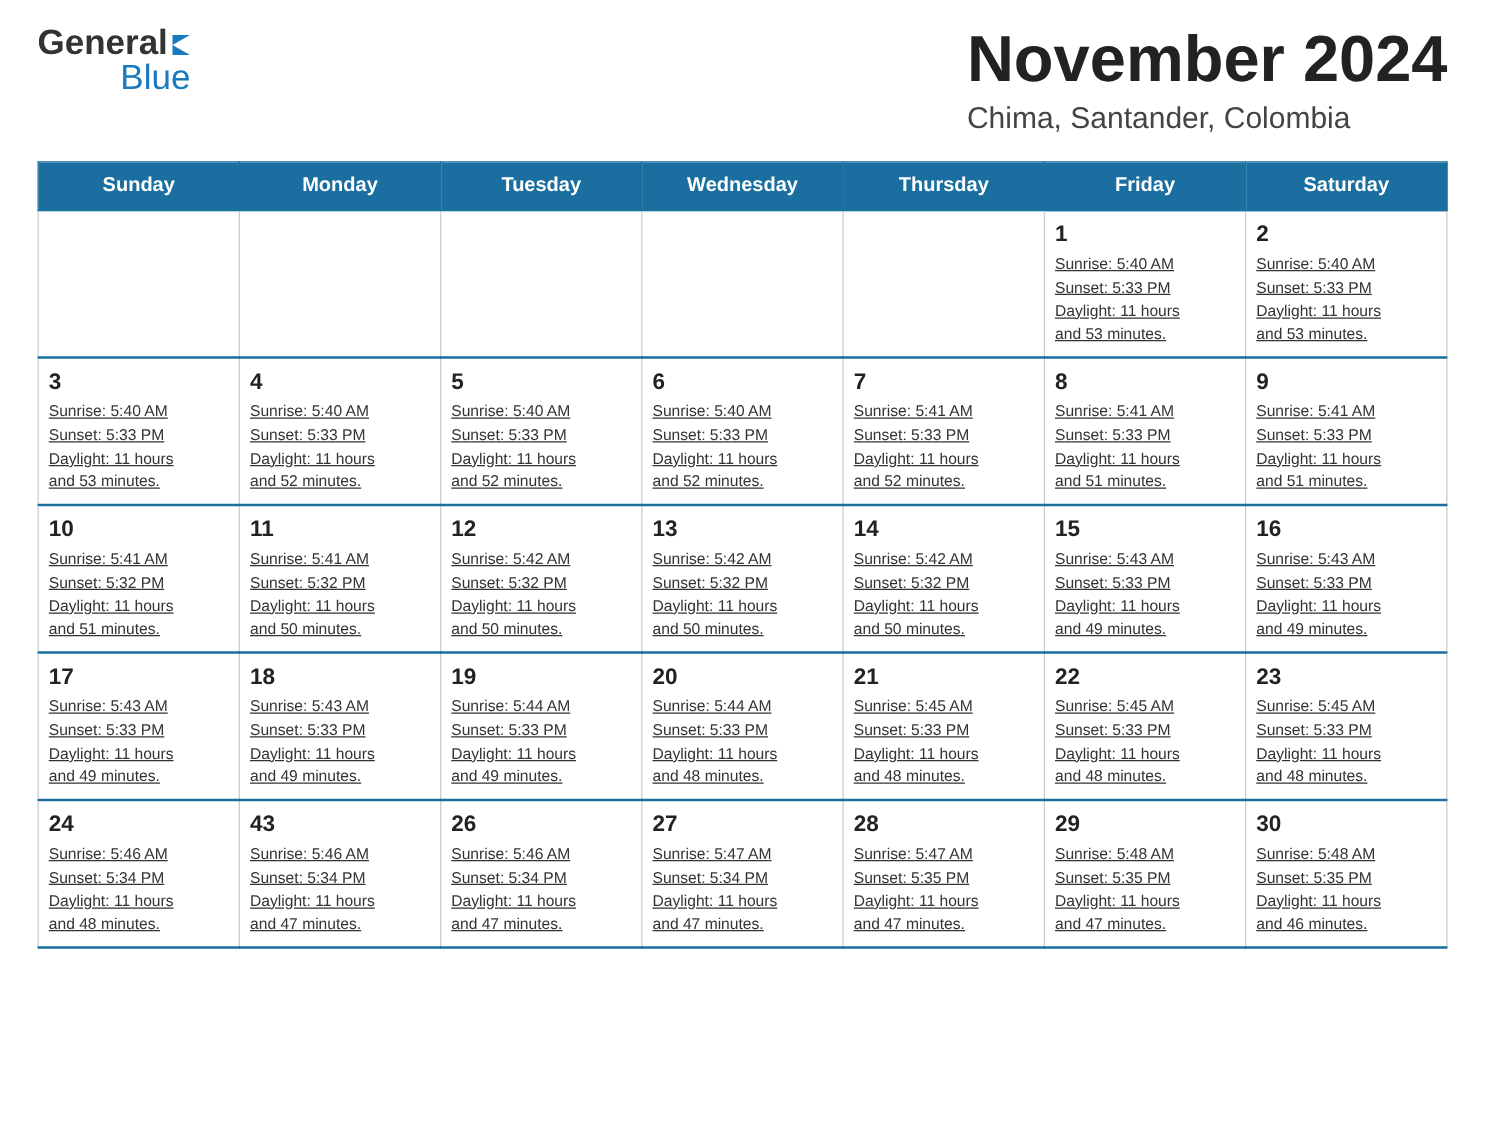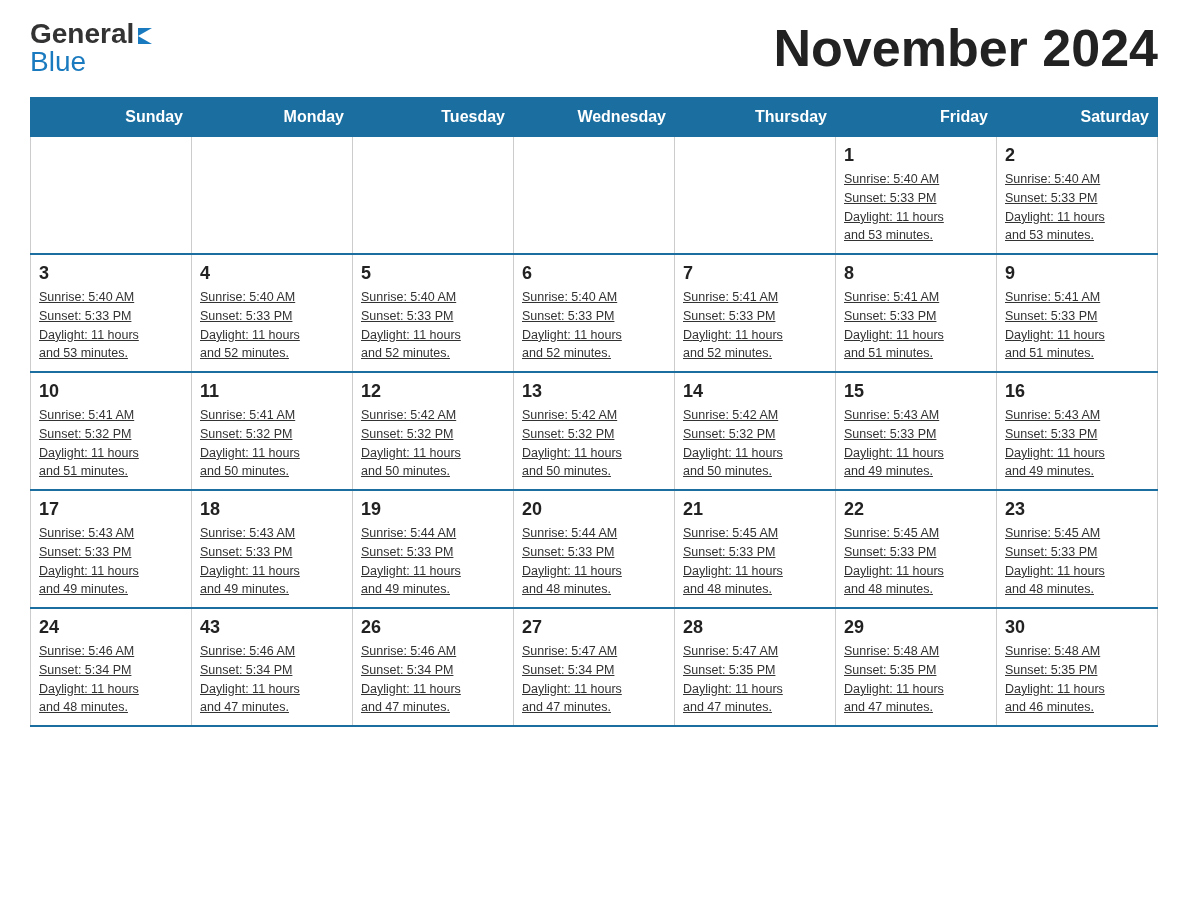--- a/index.html
+++ b/index.html
@@ -13,21 +13,21 @@
     }
     .header {
       display: flex;
       justify-content: space-between;
       align-items: flex-start;
       margin-bottom: 20px;
     }
     .logo {
       display: flex;
       flex-direction: column;
-      align-items: flex-start;
+      align-items: flex-end;
     }
     .logo-text-general {
       font-size: 28px;
       font-weight: bold;
       color: #333;
       line-height: 1;
     }
     .logo-text-blue {
       font-size: 28px;
       font-weight: normal;
@@ -56,21 +56,21 @@
       width: 100%;
       border-collapse: collapse;
       border: 1px solid #999;
     }
     thead th {
       background-color: #1a6fa0;
       color: #fff;
       font-size: 16px;
       font-weight: bold;
       padding: 10px 8px;
-      text-align: right;
+      text-align: center;
       border: 1px solid #1a6fa0;
     }
     tbody td {
       vertical-align: top;
       padding: 8px;
       border: 1px solid #ccc;
       width: 14.28%;
       min-height: 100px;
       font-size: 13px;
       color: #333;
@@ -106,20 +106,21 @@
         <div style="width:0;height:0;border-left:14px solid #1a7abf;border-top:0;border-bottom:8px solid transparent;"></div>
         <div style="width:0;height:0;border-left:14px solid #1a7abf;border-top:8px solid transparent;border-bottom:0;"></div>
       </div>
     </div>
     <div>
       <span class="logo-text-blue">Blue</span>
     </div>
   </div>
   <div class="title-section">
     <div class="calendar-title">November 2024</div>
+    <div class="calendar-subtitle">Chima, Santander, Colombia</div>
   </div>
 </div>
 
 <table>
   <thead>
     <tr>
       <th>Sunday</th>
       <th>Monday</th>
       <th>Tuesday</th>
       <th>Wednesday</th>

